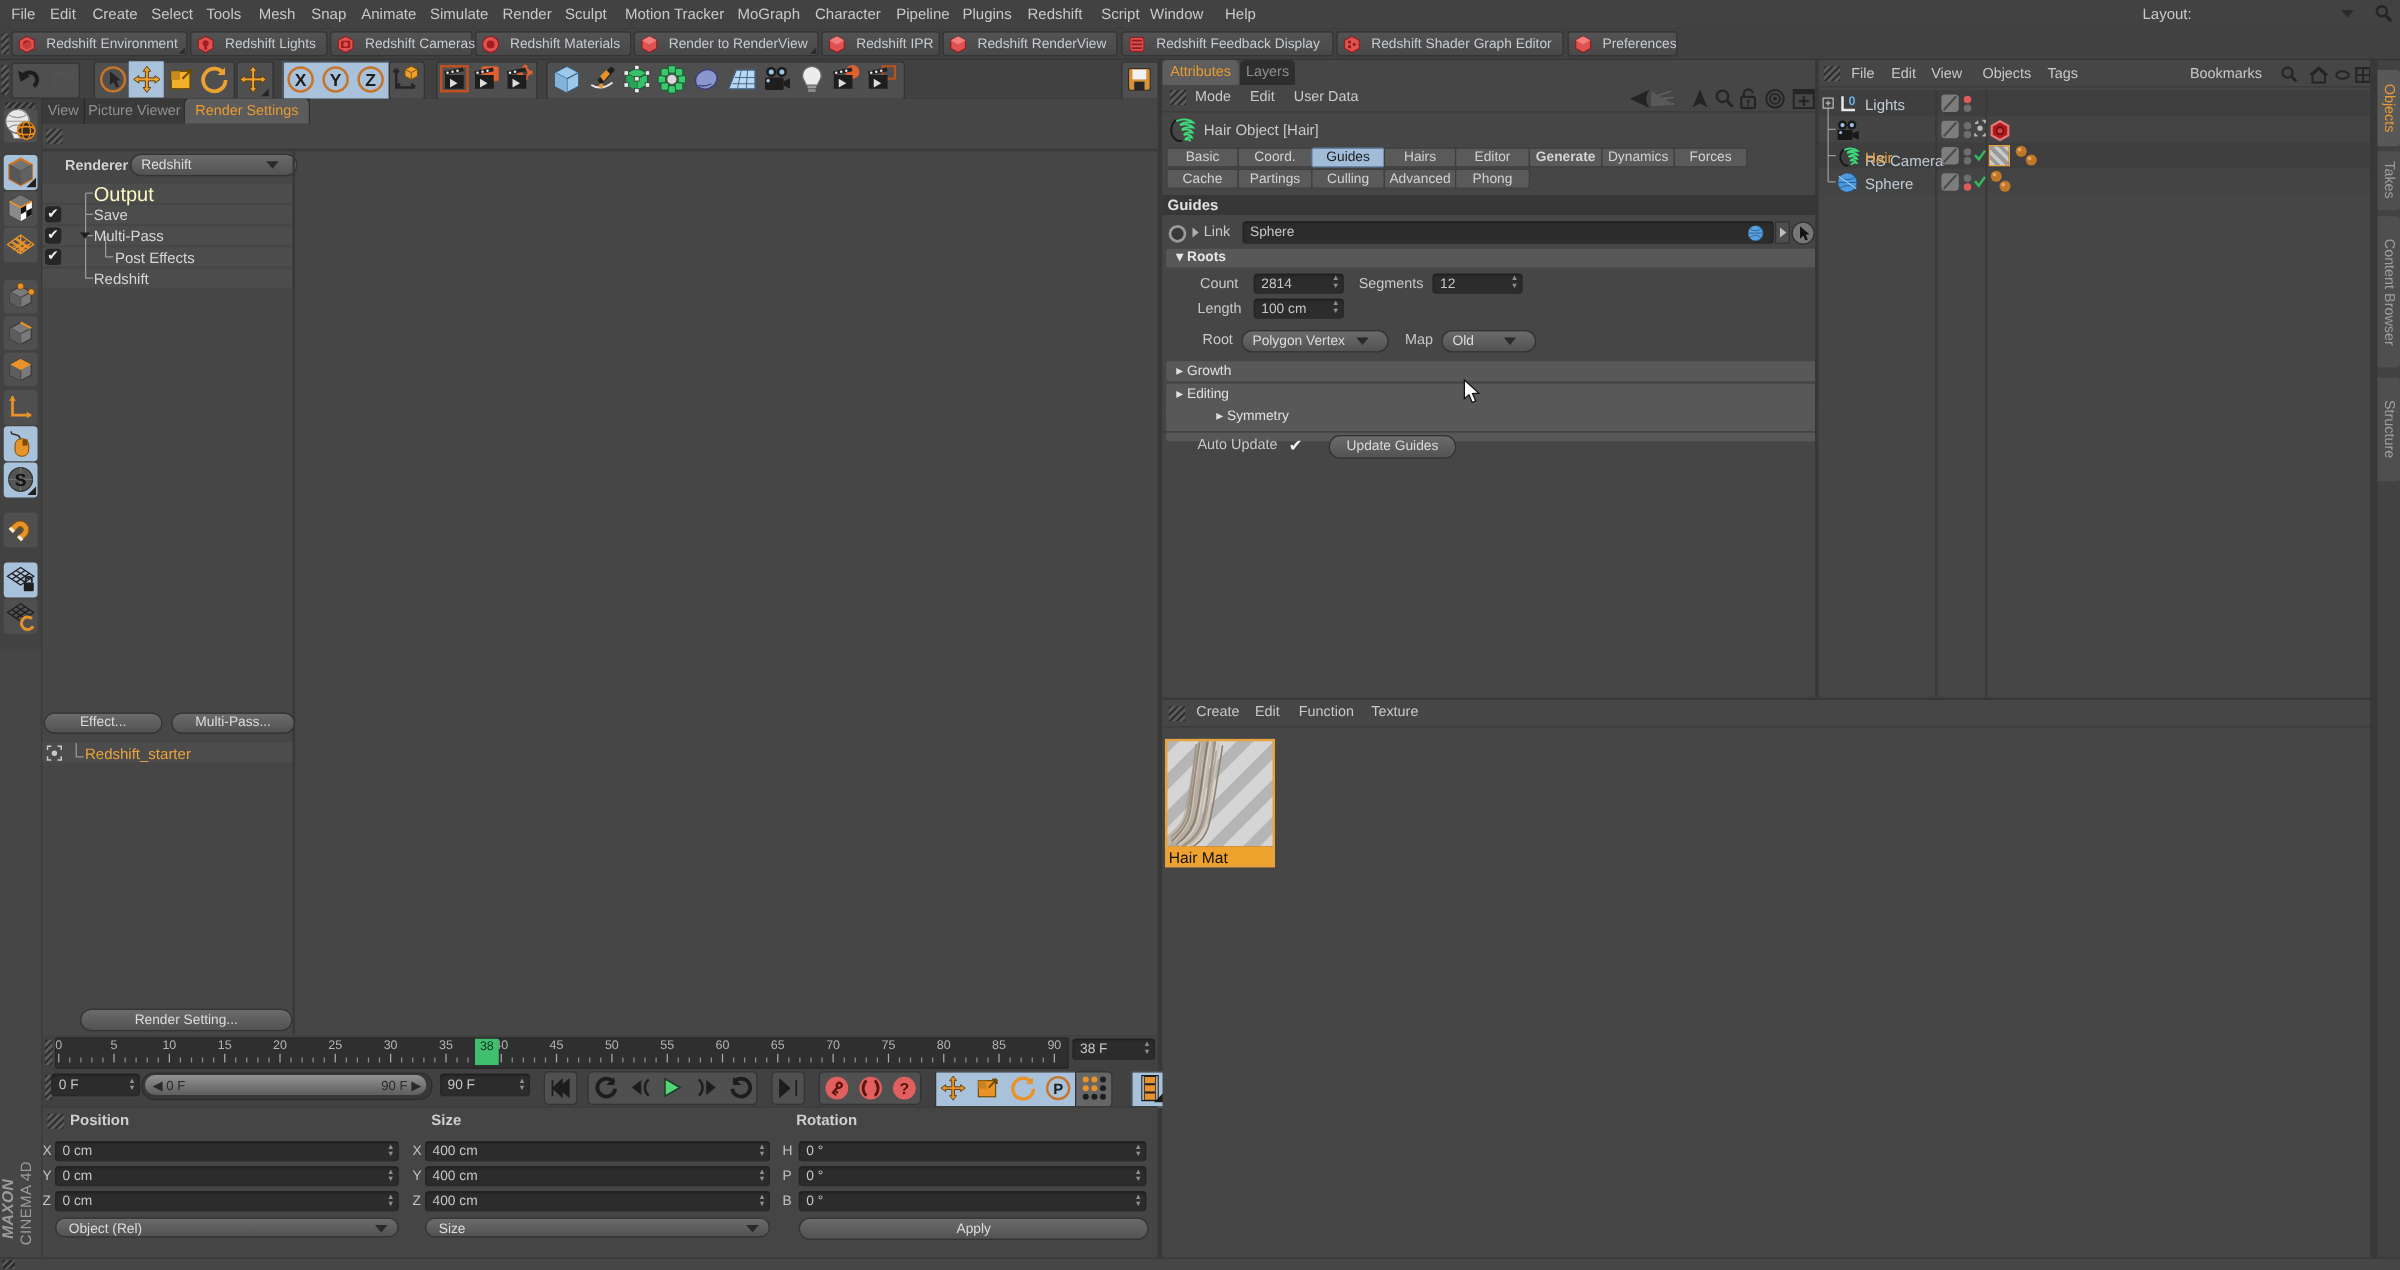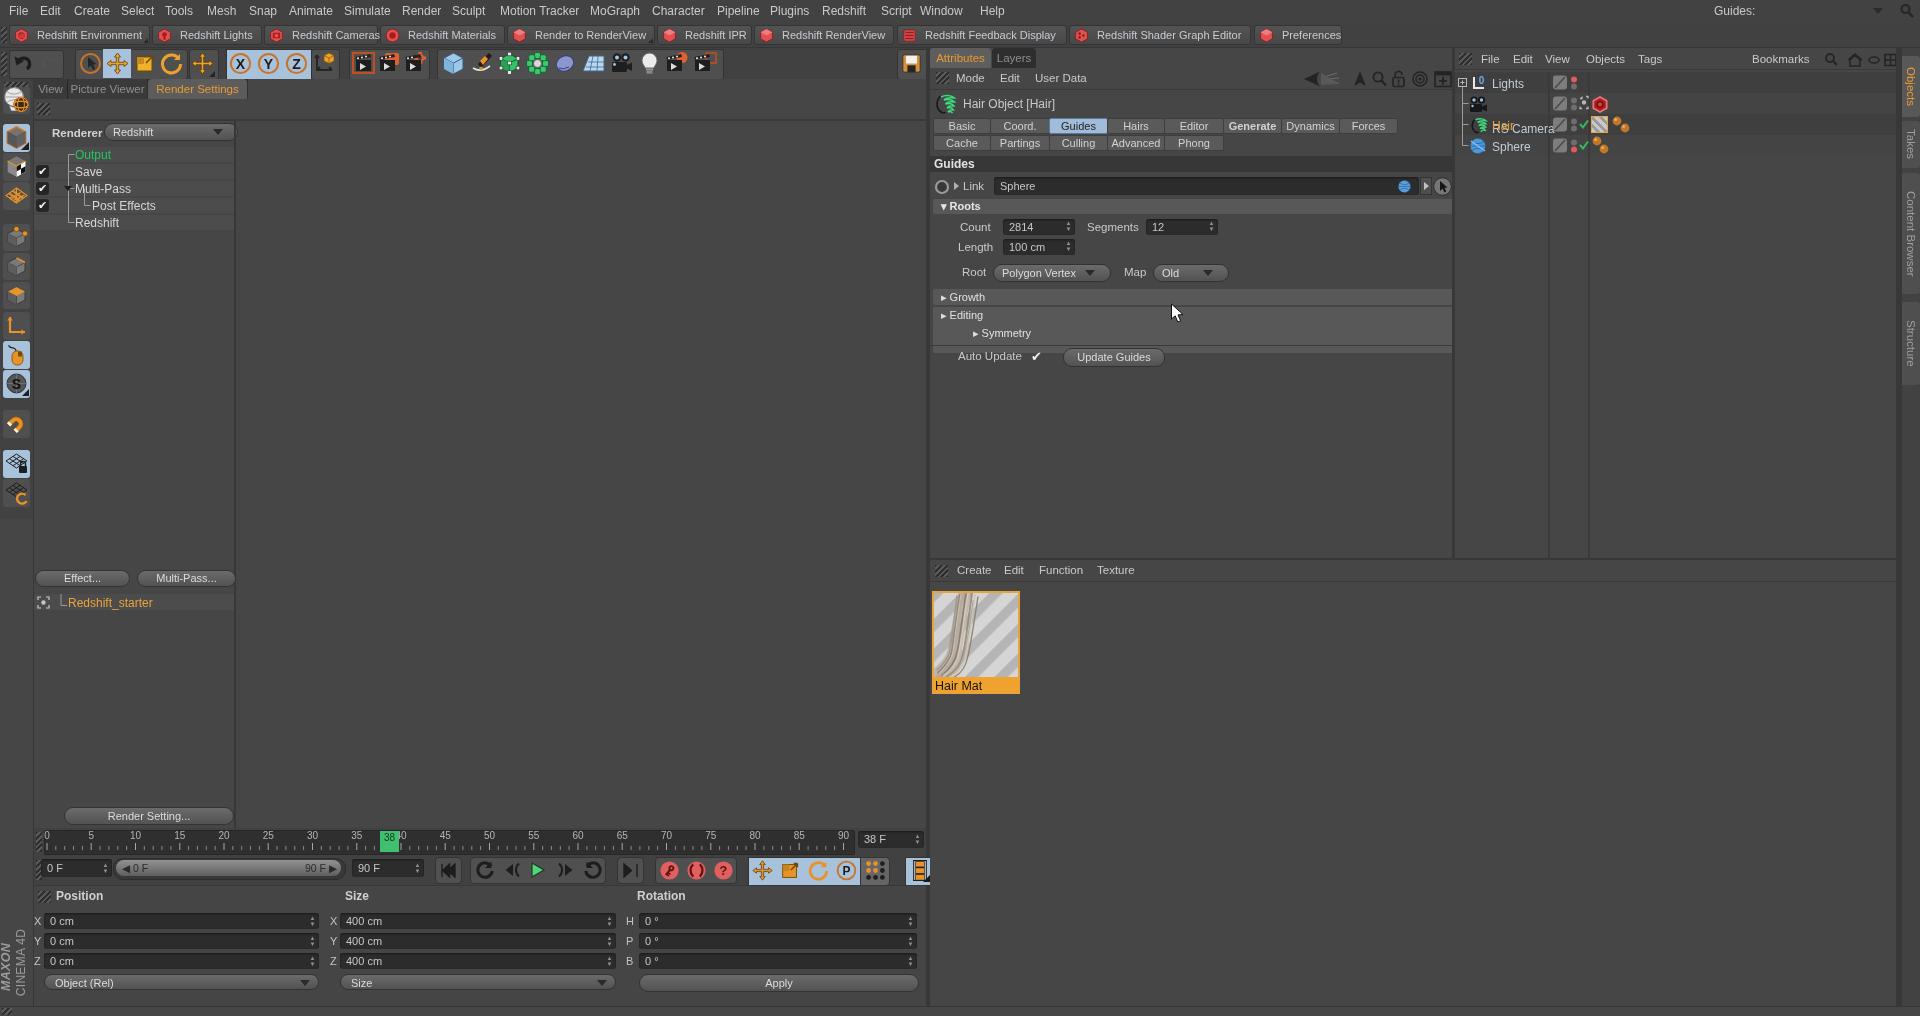--- a/index.html
+++ b/index.html
@@ -37,21 +37,21 @@
 <div class="a t" style="left:500px;top:4px;">Motion Tracker</div>
 <div class="a t" style="left:590px;top:4px;">MoGraph</div>
 <div class="a t" style="left:652px;top:4px;">Character</div>
 <div class="a t" style="left:717px;top:4px;">Pipeline</div>
 <div class="a t" style="left:770px;top:4px;">Plugins</div>
 <div class="a t" style="left:822px;top:4px;">Redshift</div>
 <div class="a t" style="left:881px;top:4px;">Script</div>
 <div class="a t" style="left:920px;top:4px;">Window</div>
 <div class="a t" style="left:980px;top:4px;">Help</div>
 
-<div class="a t" style="left:1714px;top:4px;">Guides:</div>
+<div class="a t" style="left:1714px;top:4px;">Layout:</div>
 <div class="a pill" style="left:1757px;top:2px;width:138px;height:16px;border-radius:8px;text-align:center;padding-left:12px;line-height:16px;margin-top:47px;">Startup (User)</div>
 <div class="a" style="left:1873px;top:8px;width:0;height:0;border-left:5px solid transparent;border-right:5px solid transparent;border-top:6px solid #2a2a2a;"></div>
 <svg class="a" style="left:1899px;top:3px;" width="16" height="16" viewBox="0 0 16 16">
     <circle cx="6.5" cy="6" r="4" fill="none" stroke="#252525" stroke-width="2"></circle>
     <line x1="9.5" y1="9.5" x2="14" y2="14" stroke="#252525" stroke-width="2.4"></line>
   </svg>
 
 <div class="a" style="left:0;top:23px;width:1920px;height:24px;background:#414141;border-bottom:1px solid #363636;"></div>
 <div class="a grip" style="left:1px;top:27px;width:6px;height:16px;"></div>
 <div id="rsrow">
@@ -451,21 +451,21 @@
 <div class="a" style="left:34px;top:147px;width:200px;height:15px;background:#4c4c4c;"></div>
 <div class="a" style="left:34px;top:164px;width:200px;height:15px;background:#4c4c4c;"></div>
 <div class="a" style="left:34px;top:181px;width:200px;height:15px;background:#4c4c4c;"></div>
 <div class="a" style="left:34px;top:198px;width:200px;height:15px;background:#4c4c4c;"></div>
 <div class="a" style="left:34px;top:215px;width:200px;height:15px;background:#4c4c4c;"></div>
 <svg class="a" style="left:34px;top:147px;" width="200" height="85" viewBox="0 0 200 85">
       <g stroke="#9a9a9a" stroke-width="1" fill="none">
         <path d="M34.5 7.5 h6 M34.5 7.5 V75.5 h6 M34.5 24.5 h6 M34.5 41.5 h6 M50.5 41.5 V58.5 h6"></path>
       </g>
     </svg>
-<div class="a" style="left:75px;top:148px;color:#22c55e;font-size:12px;">Output</div>
+<div class="a" style="left:75px;top:148px;color:#fef9c3;font-size:16px;">Output</div>
 <div class="a" style="left:75px;top:165px;color:#d6d6d6;font-size:12px;">Save</div>
 <div class="a" style="left:75px;top:182px;color:#d6d6d6;font-size:12px;">Multi-Pass</div>
 <div class="a" style="left:92px;top:199px;color:#d6d6d6;font-size:12px;">Post Effects</div>
 <div class="a" style="left:75px;top:216px;color:#d6d6d6;font-size:12px;">Redshift</div>
 <div class="a" style="left:64px;top:186px;width:0;height:0;border-left:4px solid transparent;border-right:4px solid transparent;border-top:5px solid #1e1e1e;"></div>
 <div class="chk" style="left:36px;top:165px;">✔</div>
 <div class="chk" style="left:36px;top:182px;">✔</div>
 <div class="chk" style="left:36px;top:199px;">✔</div>
 
 <div class="a" style="left:234px;top:119px;width:2px;height:709px;background:#383838;"></div>

